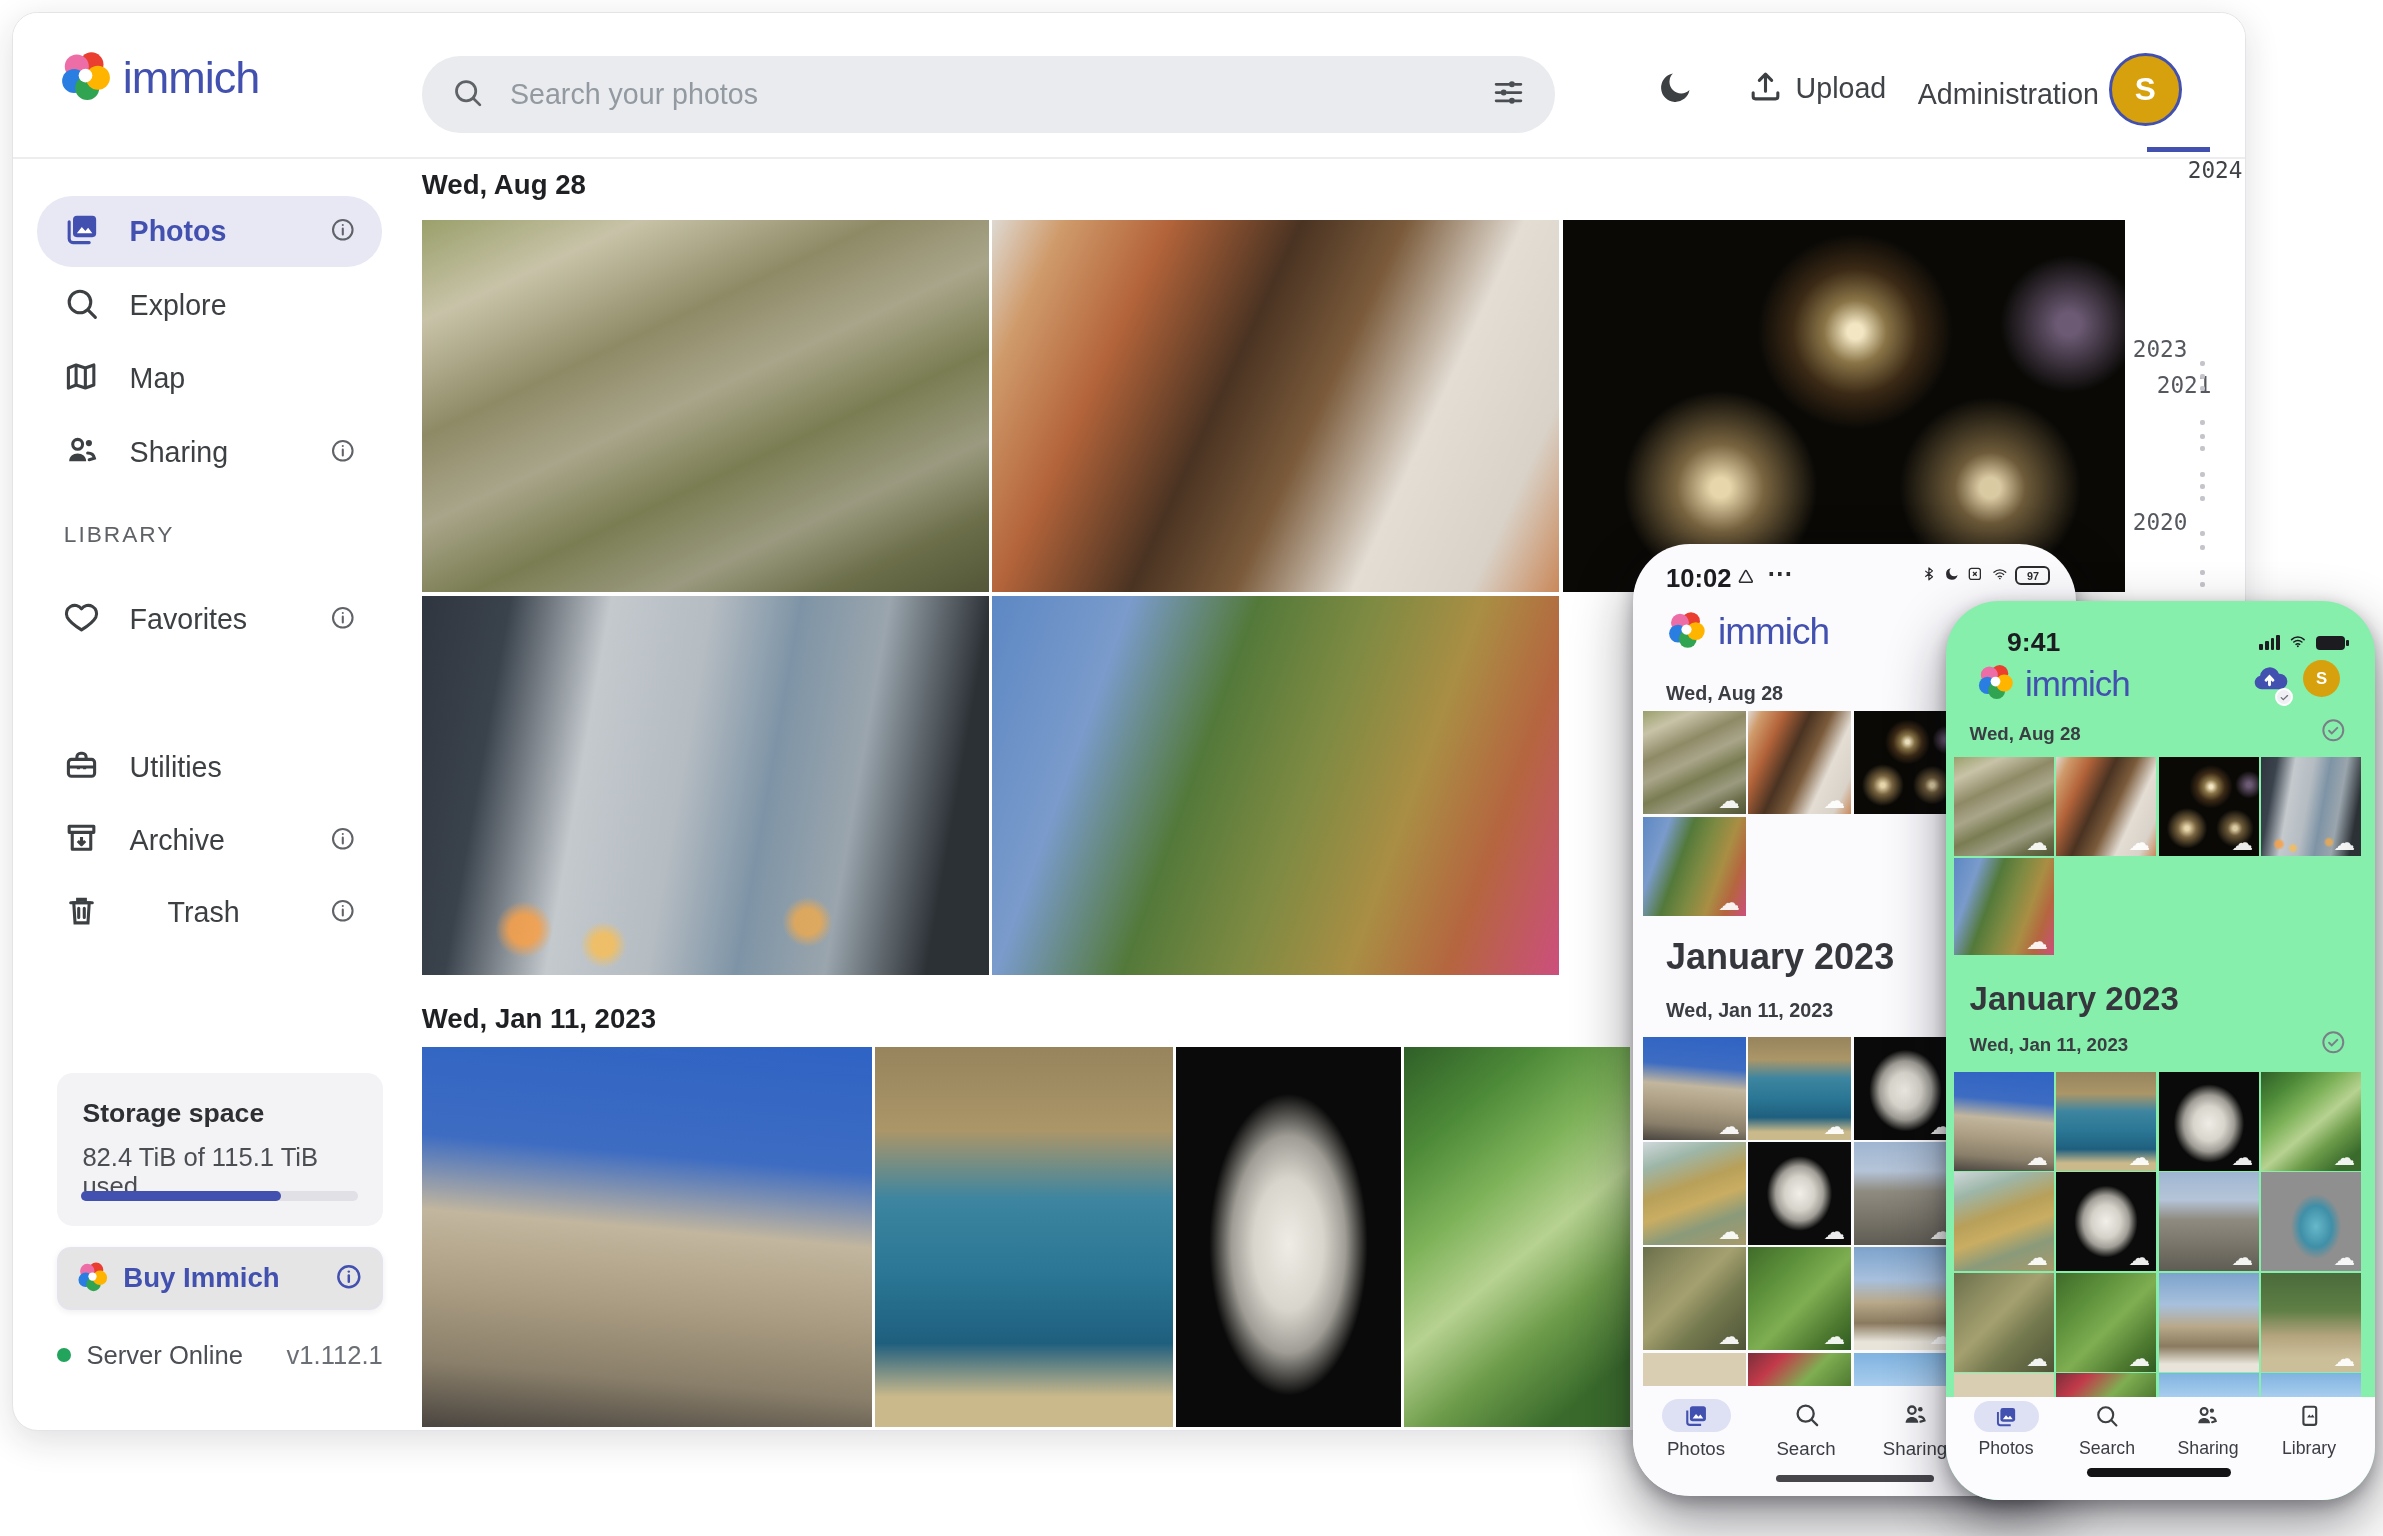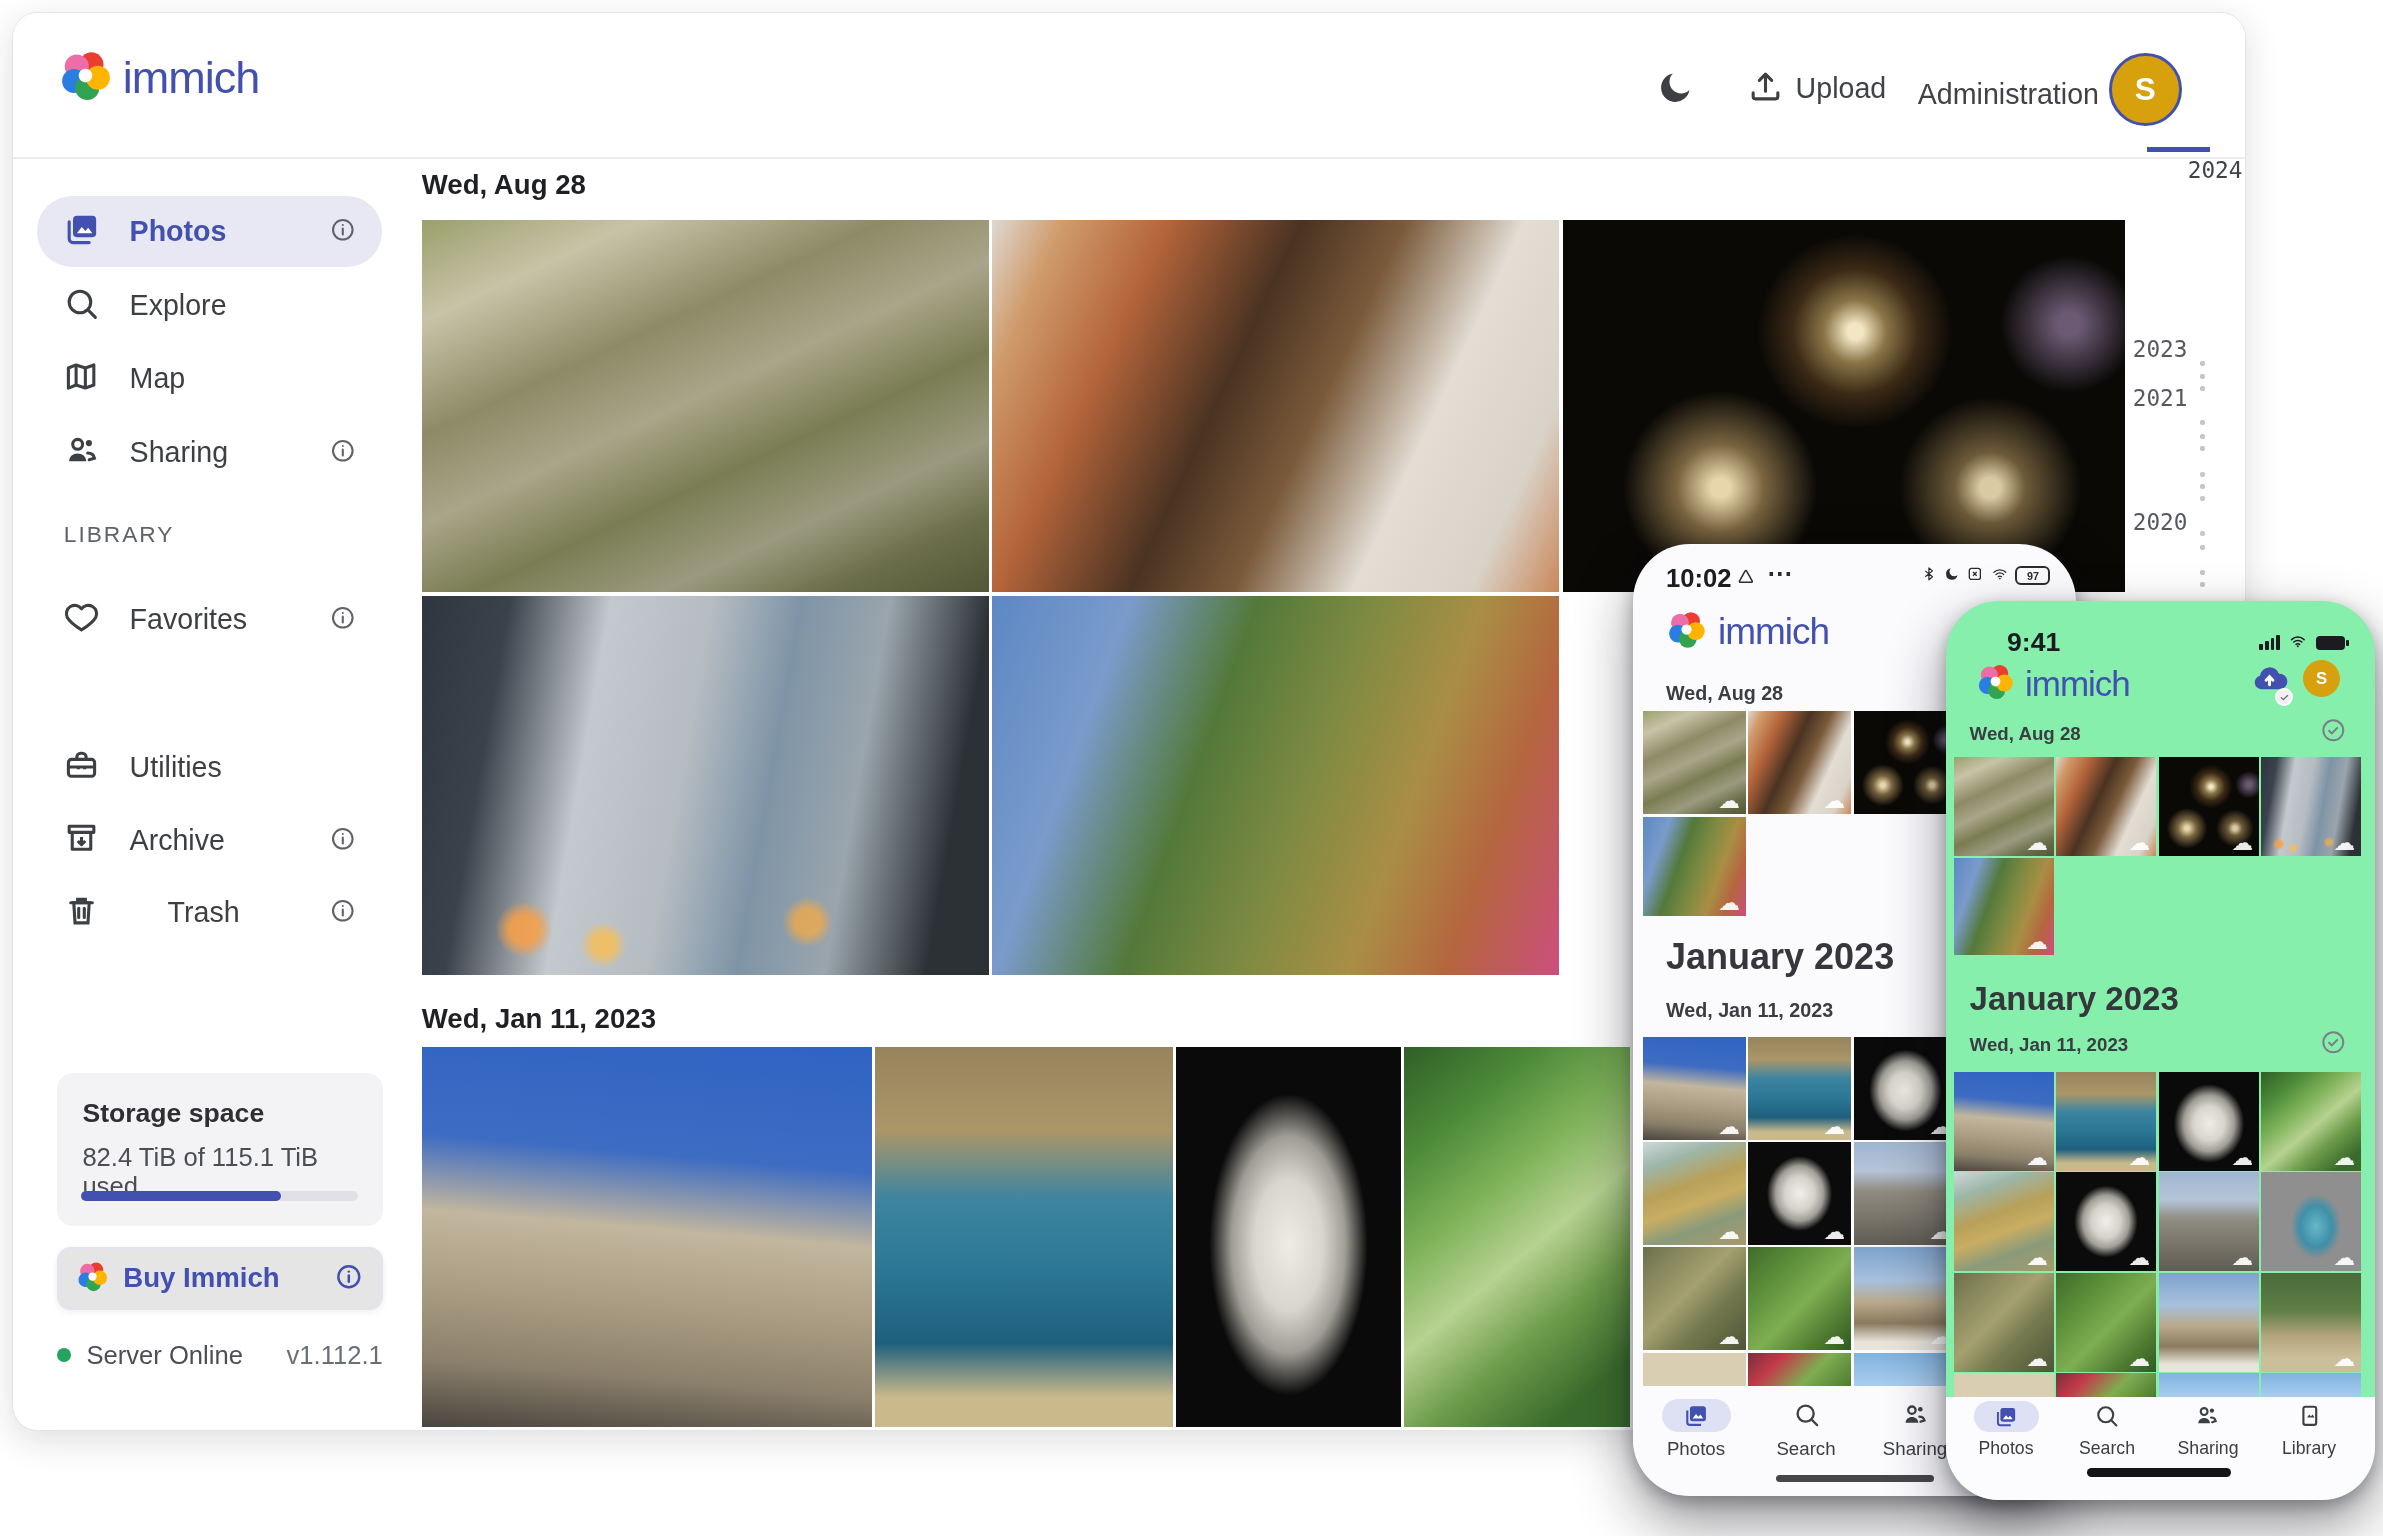--- a/index.html
+++ b/index.html
@@ -110,20 +110,37 @@
           <circle cx="29.2" cy="14.3" r="10.5" fill="#e93e30"></circle>
           <circle cx="16.4" cy="16.1" r="10.5" fill="#ed6ea7"></circle>
           <circle cx="14.1" cy="28.8" r="10.5" fill="#2a7de1"></circle>
           <circle cx="25.5" cy="34.9" r="10.5" fill="#31a452"></circle>
           <circle cx="34.8" cy="25.9" r="10.5" fill="#ffb400"></circle>
           <circle cx="24" cy="24" r="6" fill="#fff"></circle>
         </svg>
       </span>
       <span class="abs brand-word" style="left:110px;top:39px;font-size:45px;">immich</span>
 
+      <div class="search-pill">
+        <span>
+          <svg width="33" height="33" viewBox="0 0 24 24" fill="none" stroke="#5f6368" stroke-width="2" stroke-linecap="round">
+            <circle cx="11" cy="11" r="7"></circle>
+              <path d="M16.5 16.5L21 21"></path>
+            </svg>
+        </span>
+        <input type="text" placeholder="Search your photos" style="">
+        <span>
+          <svg width="33" height="33" viewBox="0 0 24 24" fill="none" stroke="#4a4d52" stroke-width="2" stroke-linecap="round">
+            <path d="M3 6h9M17 6h4M3 12h3M11 12h10M3 18h9M17 18h4"></path>
+            <circle cx="14.5" cy="6" r="2.2" fill="#4a4d52" stroke="none"></circle>
+            <circle cx="8.5" cy="12" r="2.2" fill="#4a4d52" stroke="none"></circle>
+            <circle cx="14.5" cy="18" r="2.2" fill="#4a4d52" stroke="none"></circle>
+            </svg>
+        </span>
+      </div>
 
       <span class="abs" style="left:1643px;top:55px;">
         <svg width="39" height="39" viewBox="0 0 24 24">
             <path d="M20.6 13.6A8.8 8.8 0 1 1 10.4 3.4a7.2 7.2 0 0 0 10.2 10.2z" fill="#3c4043"></path>
           </svg>
       </span>
 
       <span class="abs" style="left:1734px;top:55px;display:flex;align-items:center;cursor:pointer;">
         <span>
           <svg width="37" height="37" viewBox="0 0 24 24" fill="none" stroke="#3c4043" stroke-width="2" stroke-linecap="round" stroke-linejoin="round">
@@ -307,21 +324,21 @@
 
     <div class="date-hdr" style="left:409px;top:990px;">Wed, Jan 11, 2023</div>
     <div class="photo p-fort" style="left:409px;top:1034px;width:450px;height:380px;"></div>
     <div class="photo p-coast" style="left:862px;top:1034px;width:298px;height:380px;"></div>
     <div class="photo p-bust" style="left:1163px;top:1034px;width:225px;height:380px;"></div>
     <div class="photo p-plant" style="left:1391px;top:1034px;width:226px;height:380px;"></div>
 
     <div class="scrub-mark"></div>
     <div class="scrub-cur">2024</div>
     <div class="scrub-year" style="top:323px;">2023</div>
-    <div class="scrub-year" style="top:372px;">2021</div>
+    <div class="scrub-year" style="top:359px;margin-left:24px;">2021</div>
     <div class="scrub-year" style="top:496px;">2020</div>
     <div class="scrub-dot" style="top:348px;"></div>
     <div class="scrub-dot" style="top:361px;"></div>
     <div class="scrub-dot" style="top:373px;"></div>
     <div class="scrub-dot" style="top:407px;"></div>
     <div class="scrub-dot" style="top:421px;"></div>
     <div class="scrub-dot" style="top:433px;"></div>
     <div class="scrub-dot" style="top:459px;"></div>
     <div class="scrub-dot" style="top:471px;"></div>
     <div class="scrub-dot" style="top:483px;"></div>

